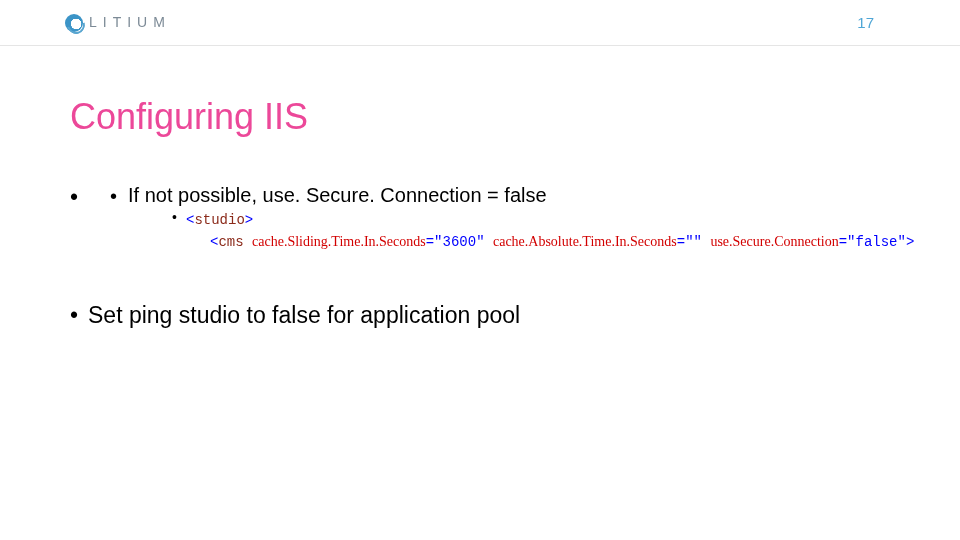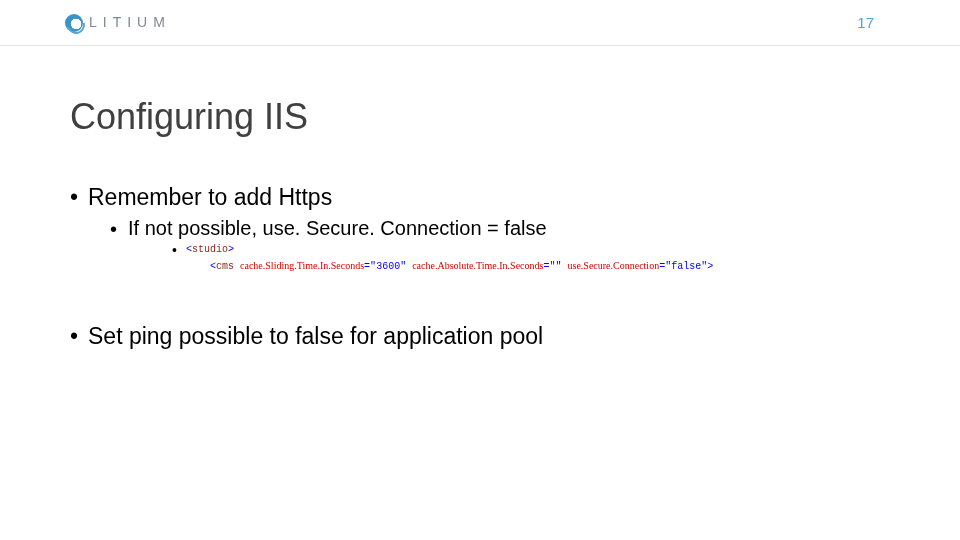--- a/index.html
+++ b/index.html
@@ -14,31 +14,31 @@
     position: relative;
   }
   .logo-mark::after{
     content:""; position:absolute; left:2px; top:2px; width:14px; height:14px;
     border-radius:50%; border:2px solid #5aa6d0; border-right-color:transparent; border-bottom-color:transparent;
     transform: rotate(210deg);
   }
   .logo-text { color:#7c8a96; font-size:14px; letter-spacing:6px; font-weight:500; }
   .page-num { position:absolute; right:86px; top:14px; color:#4fa6d6; font-size:15px; }
   .content { padding: 50px 70px 0 70px; }
-  .title { font-size:36px; font-weight:400; color:#404040; margin-bottom:46px; }
+  .title { font-size:36px; font-weight:400; color:#ec4899; margin-bottom:46px; }
   ul { list-style:none; }
   .lvl1 > li { position:relative; padding-left:18px; margin-bottom:6px; font-size:23px; color:#000; }
   .lvl1 > li::before { content:"•"; position:absolute; left:0; top:0; }
   .lvl2 { margin-top:6px; }
   .lvl2 > li { position:relative; padding-left:18px; margin-left:22px; font-size:20px; color:#000; margin-bottom:20px; }
   .lvl2 > li::before { content:"•"; position:absolute; left:0; top:1px; }
   .lvl3 { margin-top:2px; }
   .lvl3 > li { position:relative; padding-left:14px; margin-left:44px; font-size:10px; }
   .lvl3 > li::before { content:"•"; position:absolute; left:0; top:0; font-size:14px; color:#000; }
-  .code { font-family:"Consolas","Courier New",monospace; font-size:10px; line-height:1.6; white-space:nowrap; }
+  .code { font-family:"Consolas","Courier New",monospace; font-size:14px; line-height:1.6; white-space:nowrap; }
   .code .row2 { padding-left:24px; }
   .t-blue   { color:#0000ff; }
   .t-brown  { color:#8b2a1a; }
   .t-red    { color:#d20000;font-family:Liberation Serif, serif; }
   .spacer { height:28px; }
 </style>
 </head>
 <body>
 
 <div class="slide">
@@ -48,21 +48,20 @@
       <span class="logo-text">LITIUM</span>
     </div>
     <div class="page-num">17</div>
   </div>
 
   <div class="content">
     <h1 class="title">Configuring IIS</h1>
 
     <ul class="lvl1">
       <li>
-        <span>Remember to add Https</span>
         <ul class="lvl2">
           <li>
             <span>If not possible, use. Secure. Connection = false</span>
             <ul class="lvl3">
               <li>
                 <div class="code">
                   <div>
                     <span class="t-blue">&lt;</span><span class="t-brown">studio</span><span class="t-blue">&gt;</span>
                   </div>
                   <div class="row2">
@@ -73,17 +72,17 @@
             </ul>
           </li>
         </ul>
       </li>
     </ul>
 
     <div class="spacer"></div>
 
     <ul class="lvl1">
       <li>
-        <span>Set ping possible to false for application pool</span>
+        <span>Set ping studio to false for application pool</span>
       </li>
     </ul>
   </div>
 </div>
 
 </body></html>

